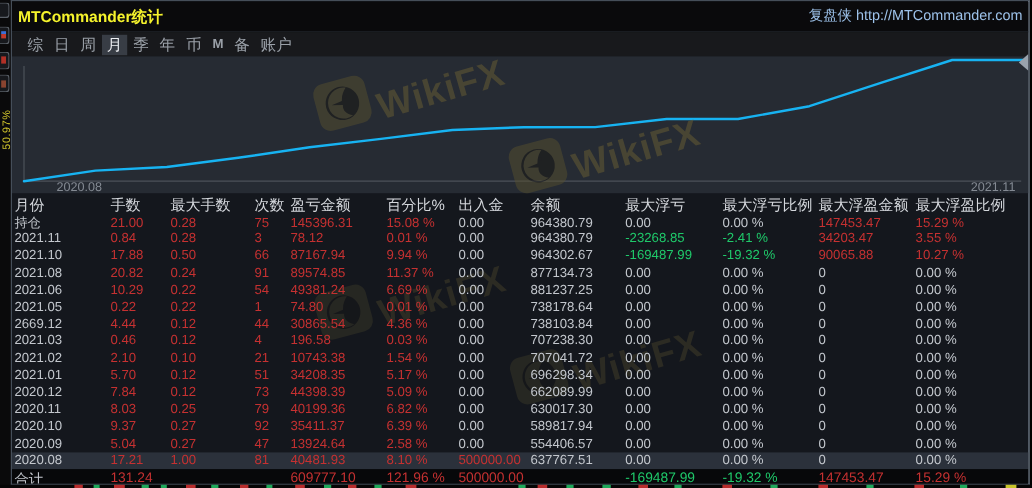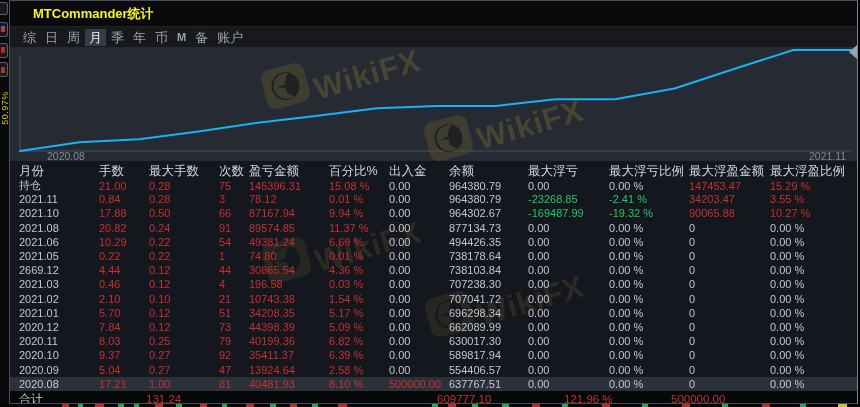--- a/index.html
+++ b/index.html
@@ -12,21 +12,21 @@
   .sliver .btn{position:absolute;left:0;width:8px;background:#17191d;border:1px solid #5a6068;border-left:none;border-radius:0 3px 3px 0;}
   .sliver .bit{position:absolute;left:1px;width:4px;height:6px;}
   .vlabel{position:absolute;left:-18px;top:103px;width:46px;height:10px;transform:rotate(-90deg);
           color:#d2c62c;font-size:9px;letter-spacing:.5px;text-align:center;}
 
   
   .window{position:absolute;left:9px;top:0;width:849px;height:404px;background:#14171d;
           border:1px solid #454e59;border-right-color:#79München;border-right-color:#7a8694;overflow:hidden;}
 
   .titlebar{position:absolute;left:0;top:0;right:0;height:26px;background:#0a0a0c;border-bottom:1px solid #1f2227;}
-  .title{position:absolute;left:23px;top:0;line-height:25px;font-size:13px;font-weight:bold;color:#f5f32c;}
+  .title{position:absolute;left:5px;top:0;line-height:25px;font-size:13px;font-weight:bold;color:#f5f32c;}
   .brand{position:absolute;right:5px;top:0;line-height:25px;font-size:12px;color:#9dc2ea;}
 
   .menubar{position:absolute;left:0;top:26px;right:0;height:20px;background:#18191c;
            display:flex;align-items:center;gap:9px;padding-left:13px;}
   .menu-item{color:#9aa0a8;font-size:13px;line-height:15px;cursor:default;white-space:nowrap;}
   .menu-item.small{font-size:11px;font-weight:bold;}
   .menu-item.active{background:#383d45;color:#eef0f3;padding:1px 4px;margin:-1px -4px;}
 
   .chart{position:absolute;left:0;top:46px;right:0;height:114px;background:#262b33;}
   .chart svg{position:absolute;left:0;top:0;}
@@ -39,25 +39,25 @@
   
   .wm{position:absolute;pointer-events:none;transform:rotate(-15deg);}
   .wm-text{position:absolute;pointer-events:none;transform:rotate(-16deg);
            font-size:31px;font-weight:bold;letter-spacing:1px;color:#6b5f33;}
   .wm.bright,.wm-text.bright{opacity:.50;}
   .wm.dim,.wm-text.dim{opacity:.28;}
 
   
   .tablewrap{position:absolute;left:0;top:160px;right:0;bottom:0;}
   .grid{display:grid;grid-template-columns:80px 50px 70px 30px 80px 60px 60px 79px 81px 80px 81px 1fr;
-        padding-left:9px;align-items:center;white-space:nowrap;}
+        padding-left:2px;align-items:center;white-space:nowrap;}
   .thead{height:17px;font-size:12.5px;color:#d4d7dc;padding-top:2px;}
   .trow{height:14.2px;font-size:11px;}
   .trow.selected{background:#2b313b;}
-  .trow.total{height:14px;background:#07080a;font-size:11.5px;gap:47px;}
+  .trow.total{height:14px;background:#07080a;font-size:11.5px;}
   .trow.total .cell0{font-size:12px;}
   .c-d{color:#c3c7cd;} .c-r{color:#c53131;} .c-g{color:#1fc96a;}
 
   
   .bottomstrip{position:absolute;left:0;top:404px;width:860px;height:3px;background:#050505;}
   .dash{position:absolute;top:0;height:3px;}
 </style>
 </head>
 <body>
 
@@ -74,20 +74,21 @@
     <div class="btn" style="top:62px;height:15px;">
       <div class="bit" style="top:4px;background:#8a4430;"></div>
     </div>
     <div class="vlabel">50.97%</div>
   </div>
 
   <div class="window">
 
     <div class="titlebar">
       <div class="title">MTCommander统计</div>
+      <div class="brand">复盘侠 http://MTCommander.com</div>
     </div>
 
     <div class="menubar">
         <span class="menu-item">综</span>
         <span class="menu-item">日</span>
         <span class="menu-item">周</span>
         <span class="menu-item active">月</span>
         <span class="menu-item">季</span>
         <span class="menu-item">年</span>
         <span class="menu-item">币</span>
@@ -210,21 +211,21 @@
             <div class="c-d cell11">0.00 %</div>
           </div>
           <div class="grid trow">
             <div class="c-d cell0">2021.06</div>
             <div class="c-r cell1">10.29</div>
             <div class="c-r cell2">0.22</div>
             <div class="c-r cell3">54</div>
             <div class="c-r cell4">49381.24</div>
             <div class="c-r cell5">6.69 %</div>
             <div class="c-d cell6">0.00</div>
-            <div class="c-d cell7">494426.35</div>
+            <div class="c-d cell7">881237.25</div>
             <div class="c-d cell8">0.00</div>
             <div class="c-d cell9">0.00 %</div>
             <div class="c-d cell10">0</div>
             <div class="c-d cell11">0.00 %</div>
           </div>
           <div class="grid trow">
             <div class="c-d cell0">2021.05</div>
             <div class="c-r cell1">0.22</div>
             <div class="c-r cell2">0.22</div>
             <div class="c-r cell3">1</div>

